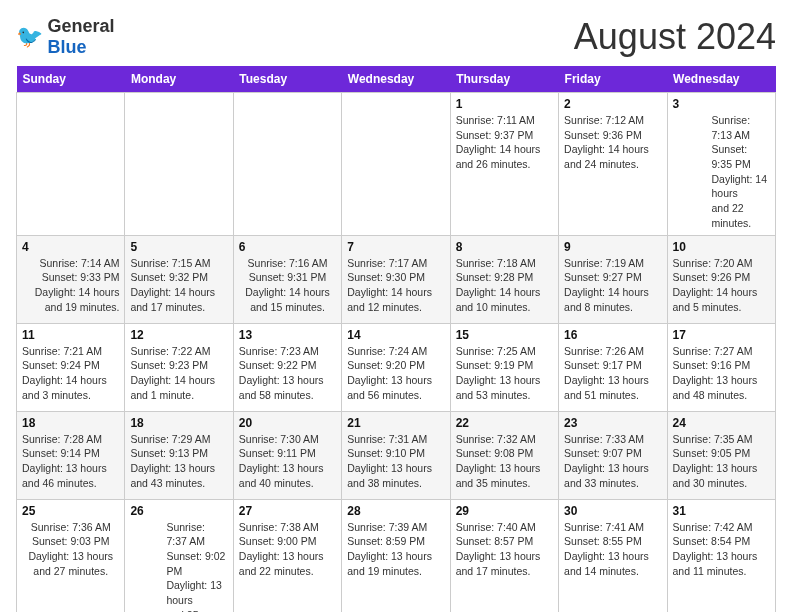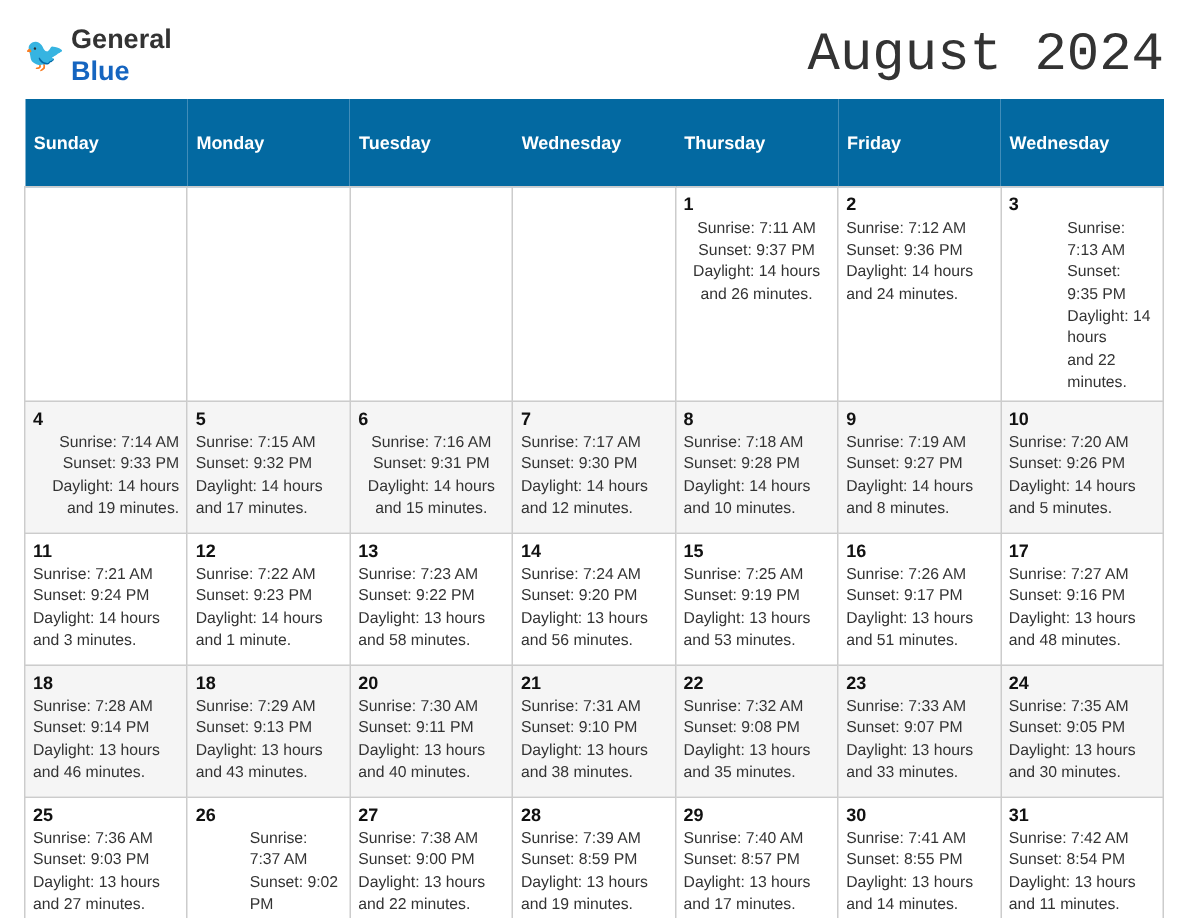--- a/index.html
+++ b/index.html
@@ -35,36 +35,35 @@
       color: #1565c0;
       font-size: 22px;
     }
     .title-area {
       text-align: right;
     }
     .month-year {
       font-size: 36px;
       color: #333;
       font-weight: normal;
-      font-family: Liberation Mono, monospace;
     }
     .location {
       font-size: 14px;
       color: #555;
     }
     table {
       width: 100%;
       border-collapse: collapse;
       font-size: 11px;
     }
     thead tr th {
-      background-color: #0369a1;
+      background-color: #6d28d9;
       color: #fff;
       text-align: left;
-      padding: 22px 6px;
+      padding: 6px 6px;
       font-size: 12px;
       font-weight: bold;
     }
     tbody tr td {
       border: 1px solid #ccc;
       vertical-align: top;
       padding: 4px 5px;
       height: 88px;
       width: calc(100% / 7);
       background: #fff;
@@ -116,21 +115,21 @@
       </tr>
   </thead>
   <tbody id="calendar-body">
   <tr>
         <td class="empty-cell"></td>
         <td class="empty-cell"></td>
         <td class="empty-cell"></td>
         <td class="empty-cell"></td>
         <td>
           <div class="day-number">1</div>
-          <div class="day-info" style="white-space: pre-line; text-align: center;">Sunrise: 7:11 AM
+          <div class="day-info" style="white-space: pre-line;">Sunrise: 7:11 AM
 Sunset: 9:37 PM
 Daylight: 14 hours
 and 26 minutes.</div>
         </td>
         <td>
           <div class="day-number">2</div>
           <div class="day-info" style="white-space: pre-line;">Sunrise: 7:12 AM
 Sunset: 9:36 PM
 Daylight: 14 hours
 and 24 minutes.</div>
@@ -292,21 +291,21 @@
           <div class="day-number">24</div>
           <div class="day-info" style="white-space: pre-line;">Sunrise: 7:35 AM
 Sunset: 9:05 PM
 Daylight: 13 hours
 and 30 minutes.</div>
         </td>
       </tr>
       <tr>
         <td>
           <div class="day-number">25</div>
-          <div class="day-info" style="white-space: pre-line;">Sunrise: 7:36 AM
+          <div class="day-info" style="white-space: pre-line; text-align: center;">Sunrise: 7:36 AM
 Sunset: 9:03 PM
 Daylight: 13 hours
 and 27 minutes.</div>
         </td>
         <td>
           <div class="day-number">26</div>
           <div class="day-info" style="white-space: pre-line; margin-left: 36px;">Sunrise: 7:37 AM
 Sunset: 9:02 PM
 Daylight: 13 hours
 and 25 minutes.</div>

